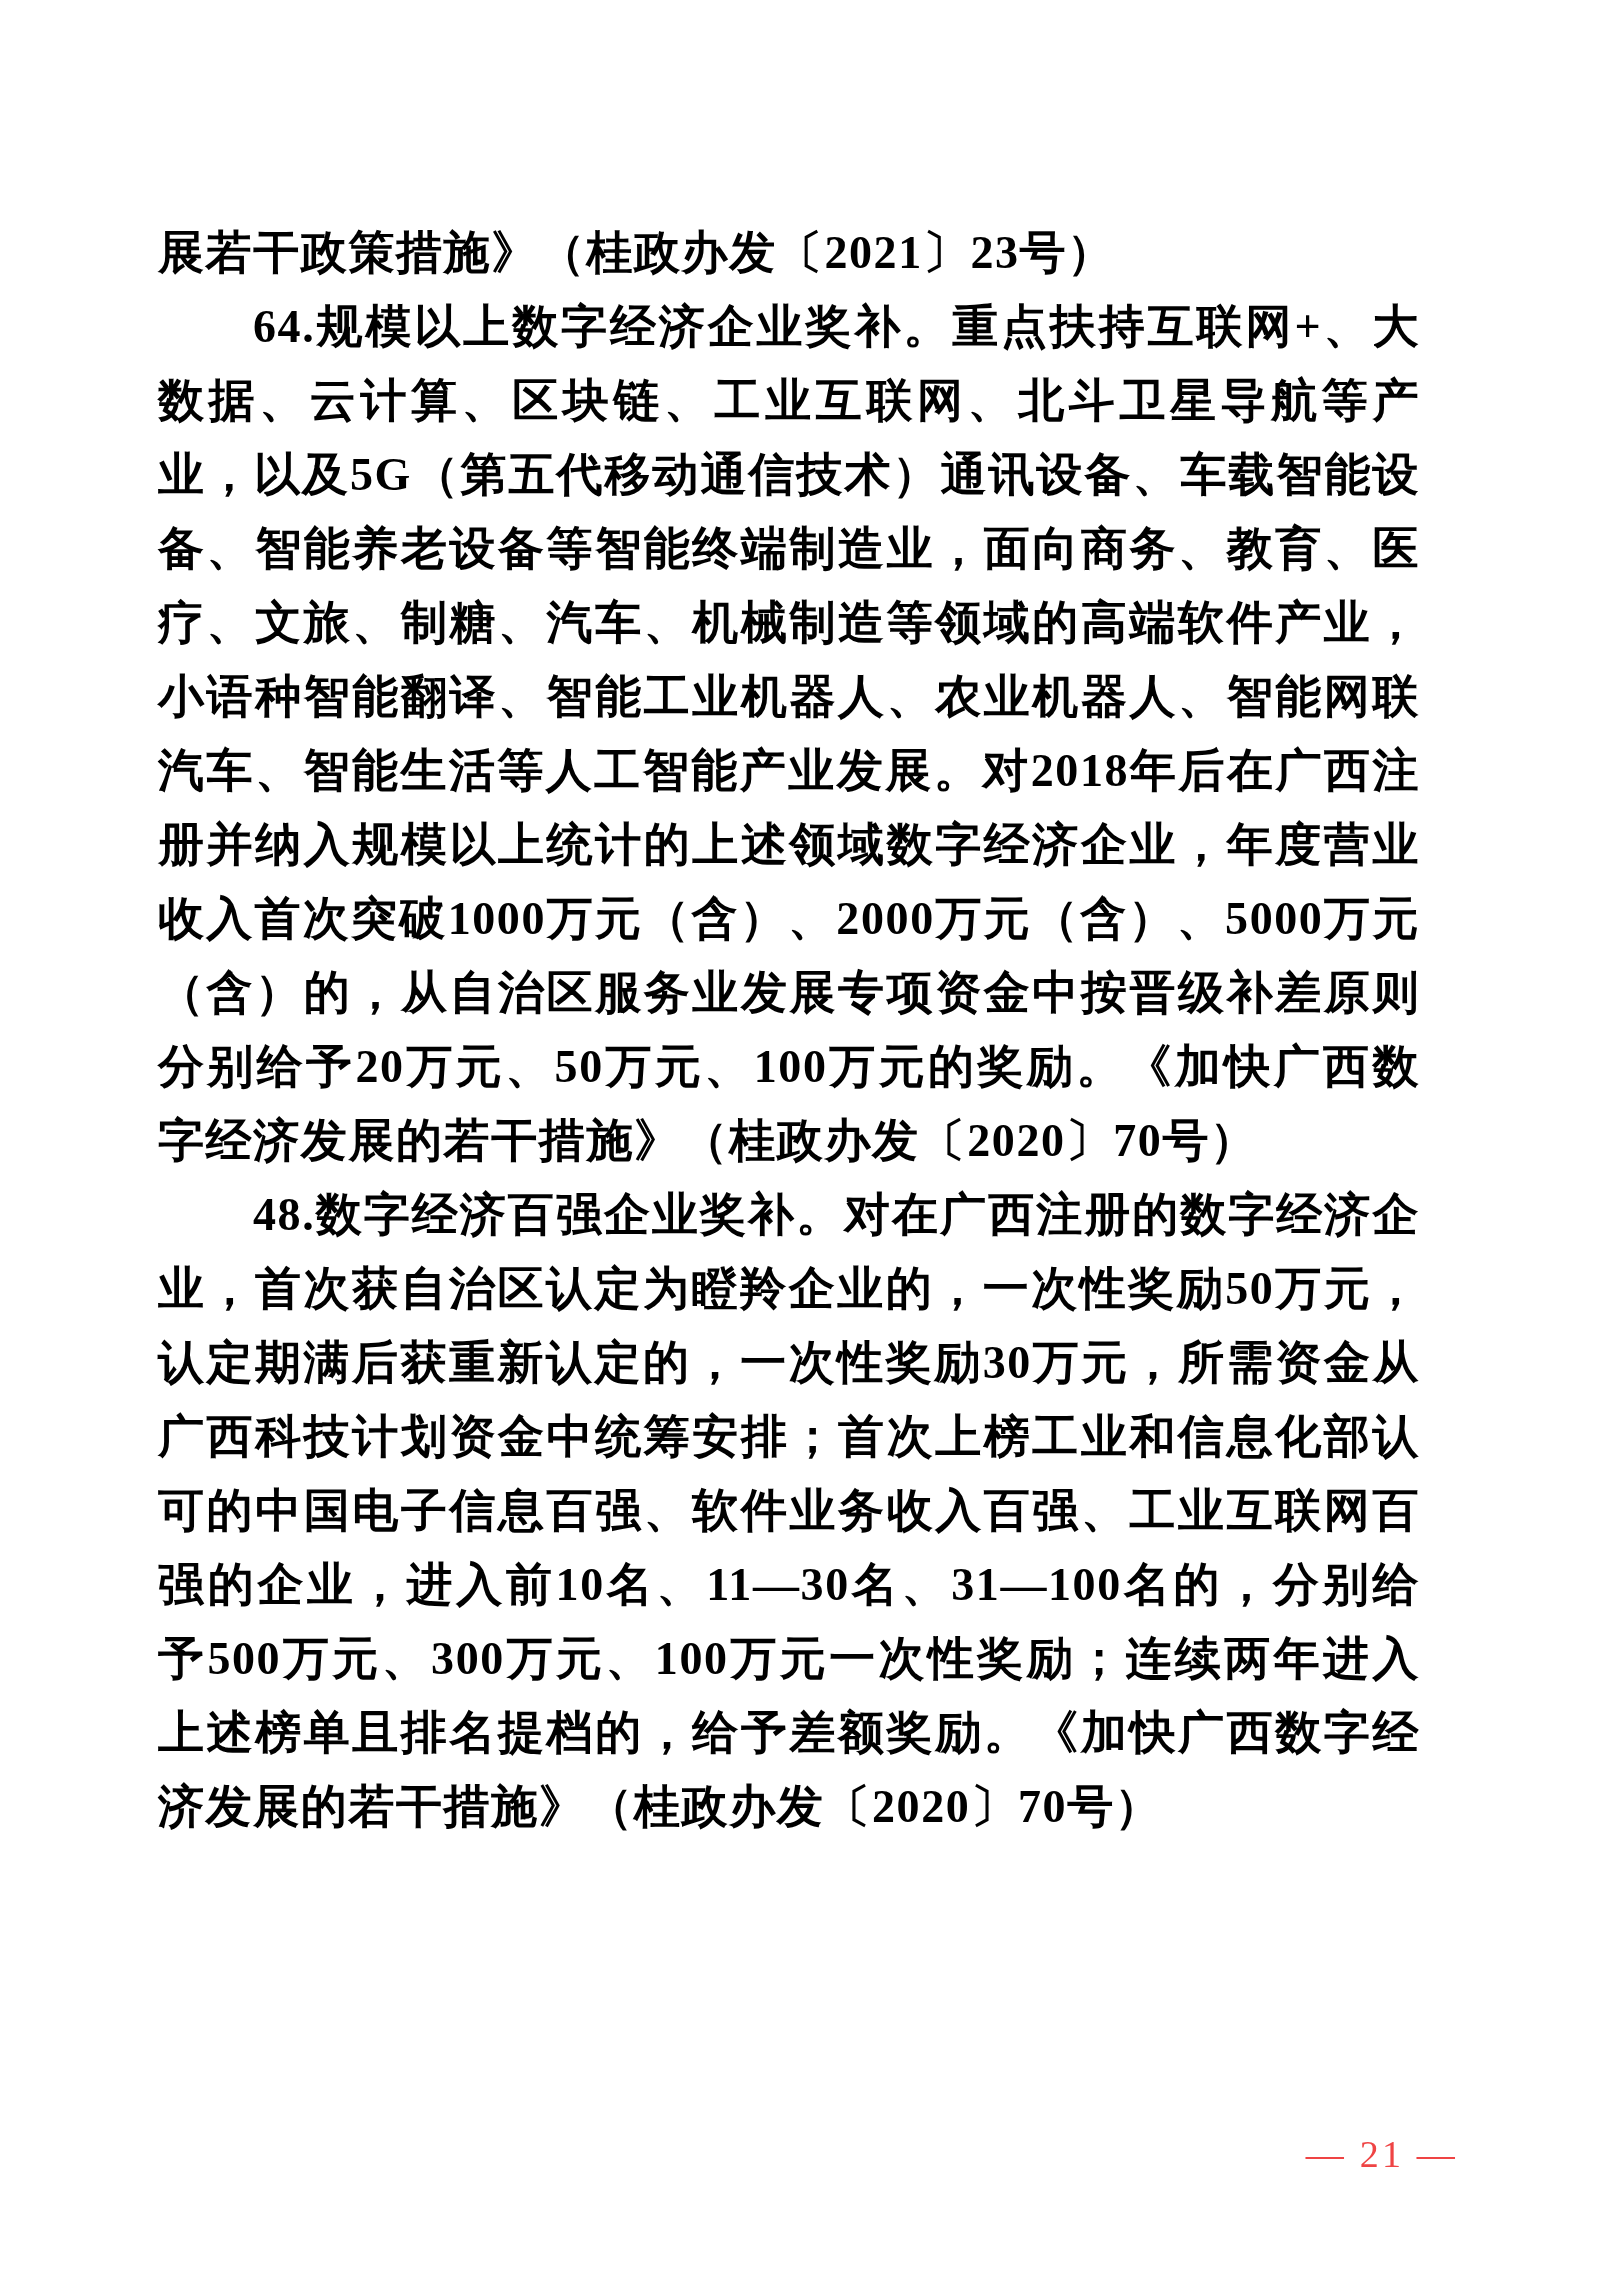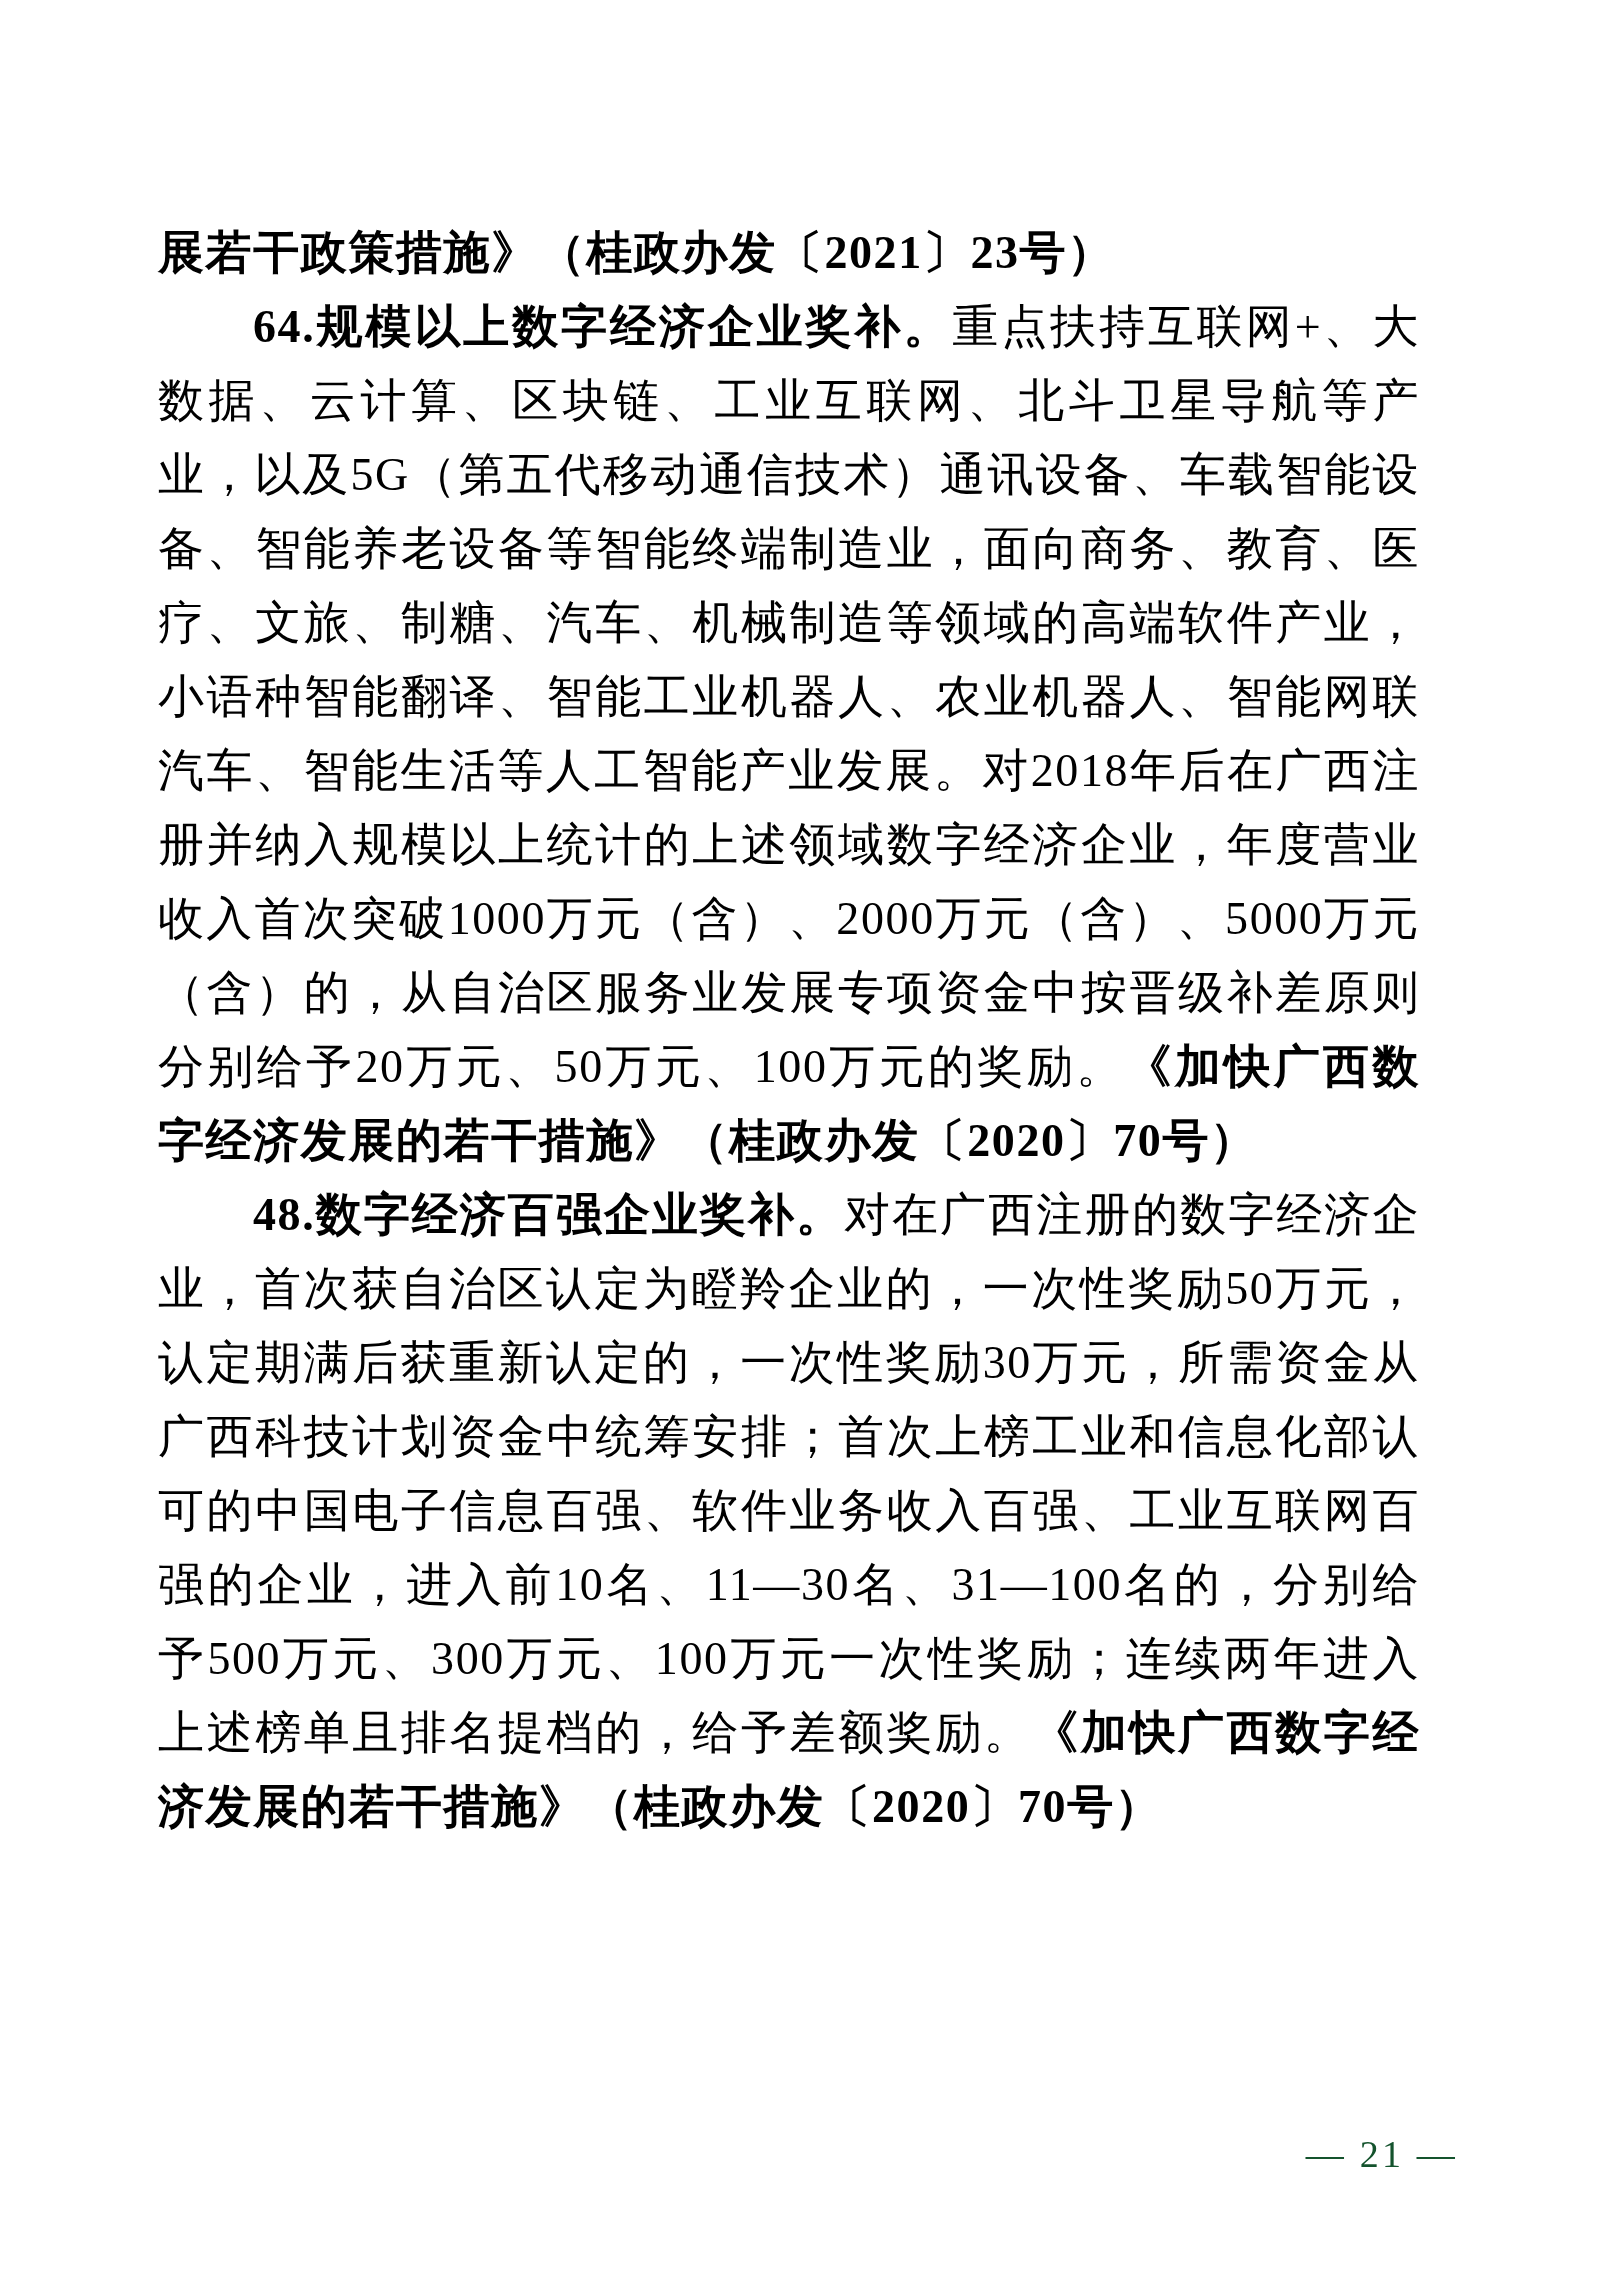--- a/index.html
+++ b/index.html
@@ -30,34 +30,34 @@
   }
   .para {
     margin: 0;
     padding: 0;
     text-indent: 95px; 
   }
   .para.continuation {
     text-indent: 0;
   }
   .run {
-    font-weight: 400;
+    font-weight: 700;
   }
   .run.b {
     font-weight: 700;
   }
   .page-footer {
     position: absolute;
     top: 2132px;
     right: 200px;
     font-size: 38px;
     line-height: 45px;
     letter-spacing: 3.2px;
     font-family: "Liberation Serif", "DejaVu Serif", serif;
-    color: #14532d;
+    color: #ef4444;
     text-align: center;
   }
 </style>
 </head>
 <body>
 
 <div class="page">
   <main class="doc-body">
       <p class="para continuation"><span class="run b">展若干政策措施》（桂政办发〔2021〕23号）</span></p>
       <p class="para item"><span class="run b">64.规模以上数字经济企业奖补。</span><span class="run">重点扶持互联网+、大数据、云计算、区块链、工业互联网、北斗卫星导航等产业，以及5G（第五代移动通信技术）通讯设备、车载智能设备、智能养老设备等智能终端制造业，面向商务、教育、医疗、文旅、制糖、汽车、机械制造等领域的高端软件产业，小语种智能翻译、智能工业机器人、农业机器人、智能网联汽车、智能生活等人工智能产业发展。对2018年后在广西注册并纳入规模以上统计的上述领域数字经济企业，年度营业收入首次突破1000万元（含）、2000万元（含）、5000万元（含）的，从自治区服务业发展专项资金中按晋级补差原则分别给予20万元、50万元、100万元的奖励。</span><span class="run b">《加快广西数字经济发展的若干措施》（桂政办发〔2020〕70号）</span></p>

